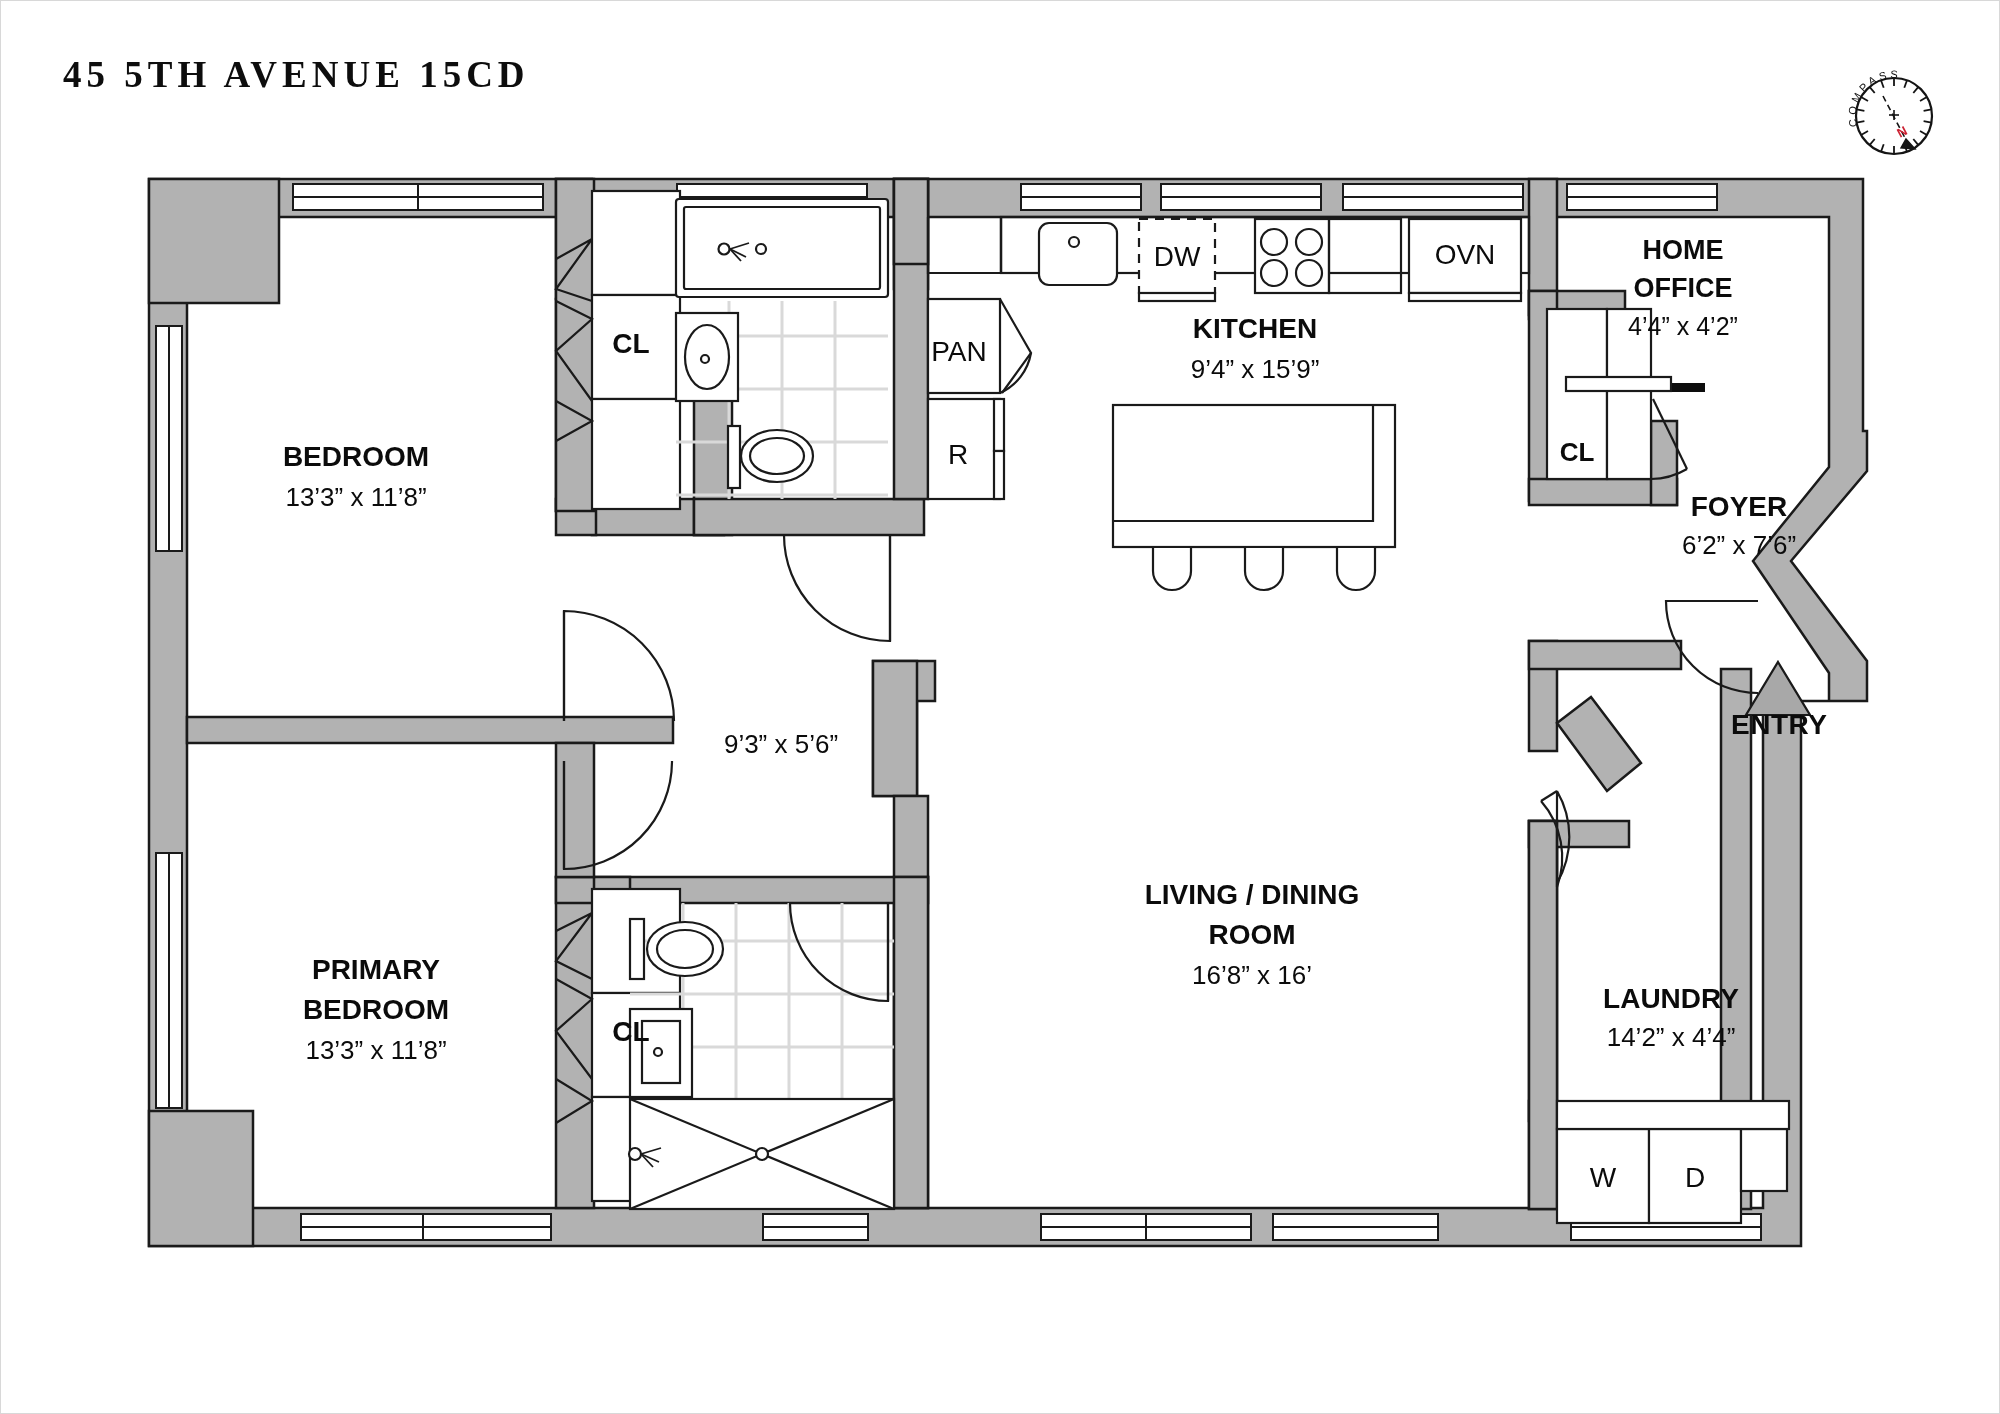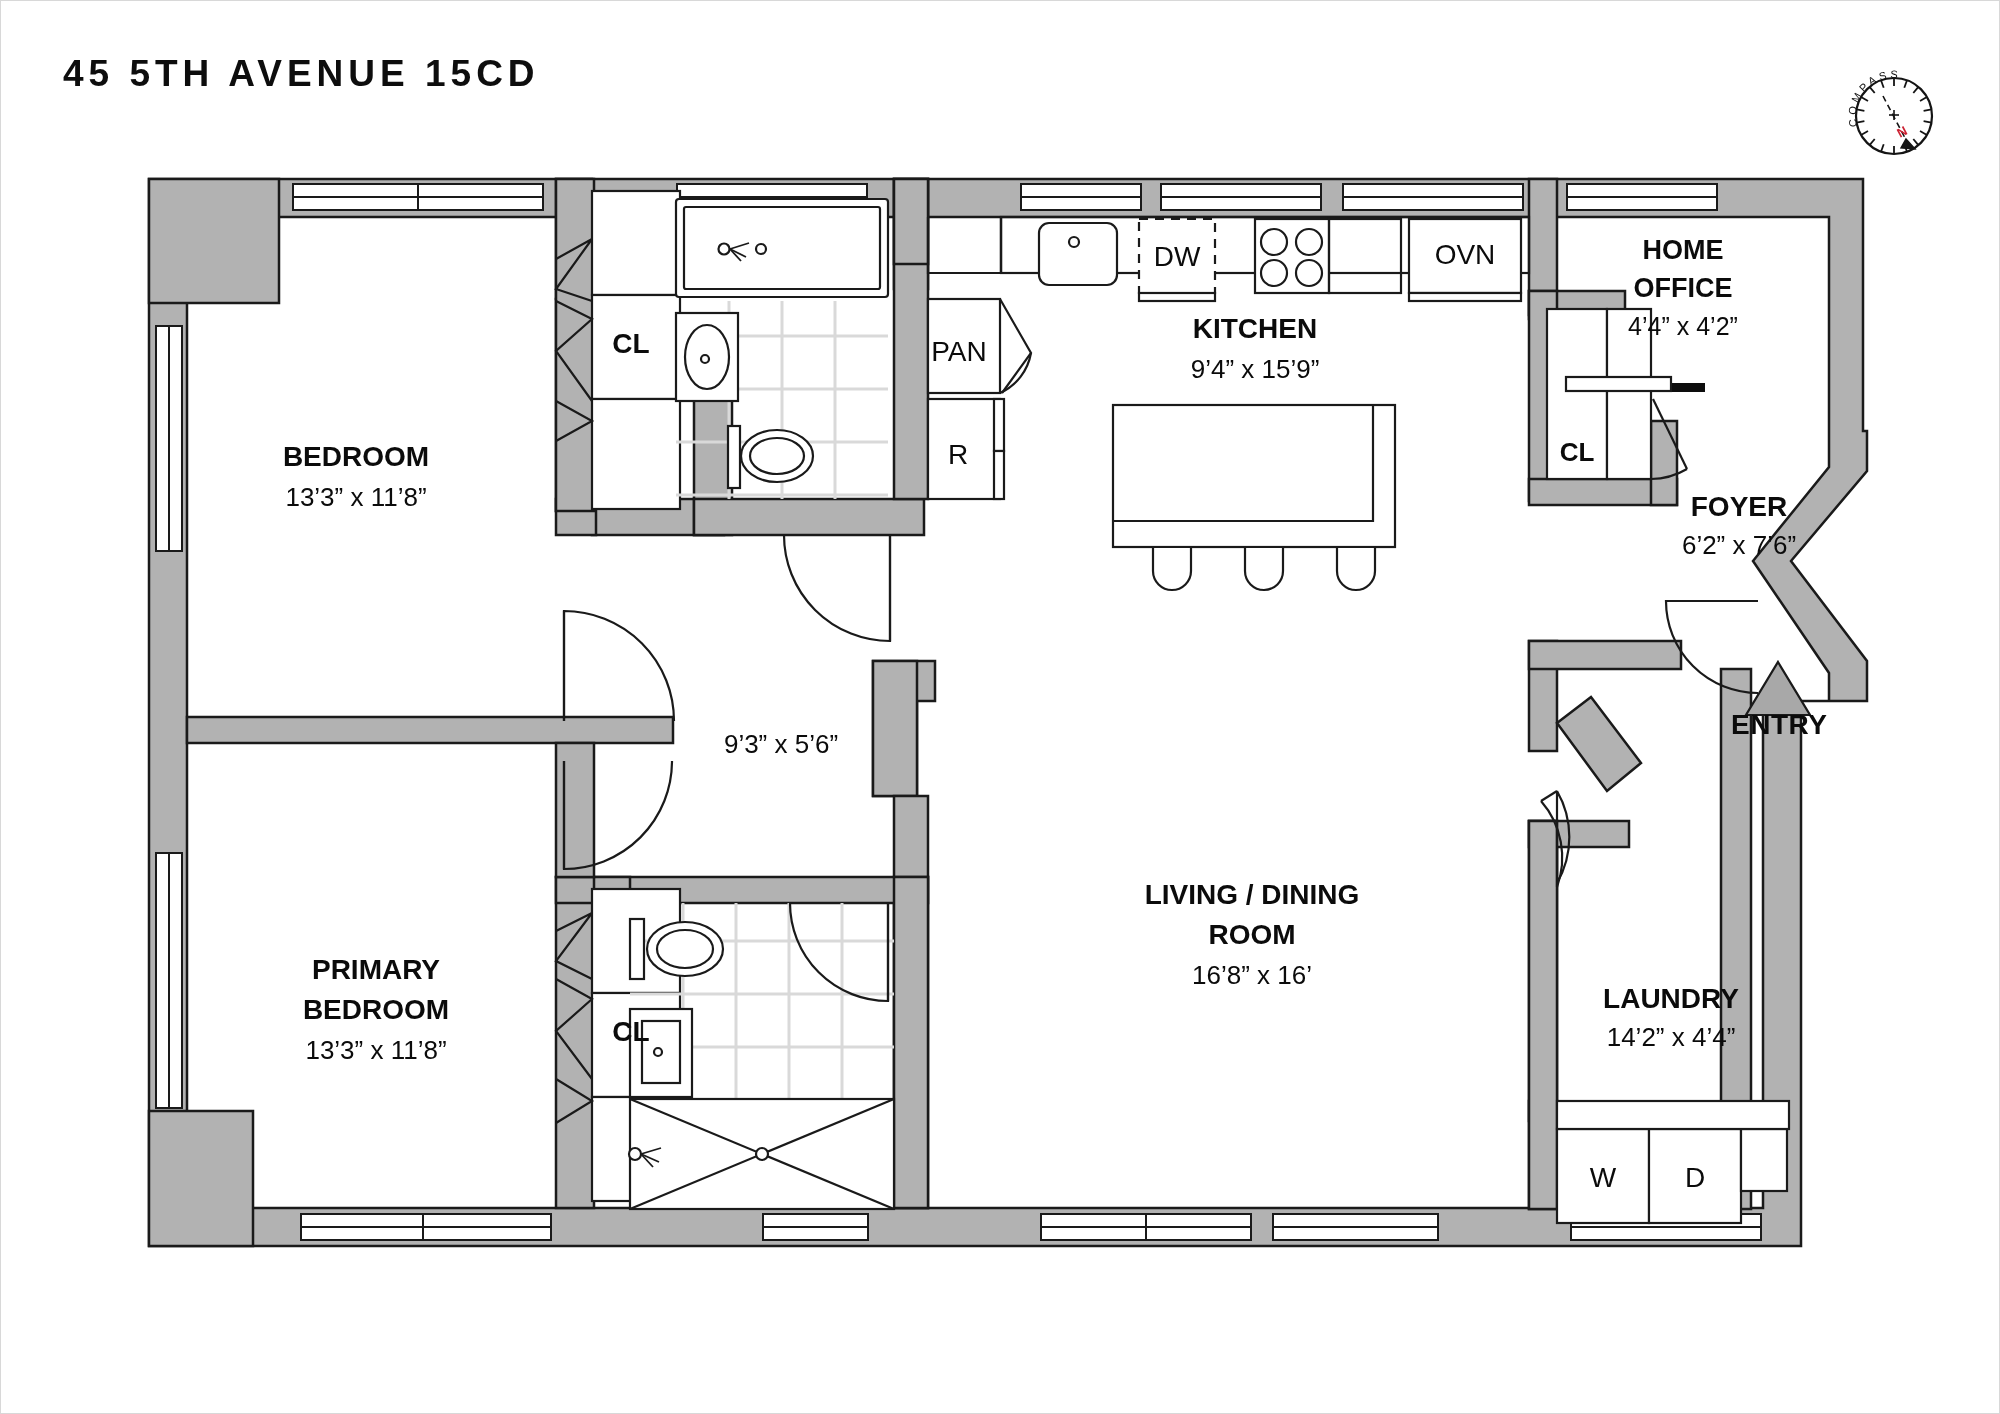--- a/index.html
+++ b/index.html
@@ -1,20 +1,20 @@
 <!DOCTYPE html>
 <html><head>
 <meta charset="utf-8">
 <style>
   html,body{margin:0;padding:0;background:#ffffff;}
   body{width:2000px;height:1414px;font-family:"Liberation Sans",sans-serif;overflow:hidden;}
   #page{position:relative;width:2000px;height:1414px;background:#ffffff;border:1px solid #d8d8d8;box-sizing:border-box;}
   #title{
     position:absolute;left:62px;top:52px;
-    font-family:Liberation Sans, sans-serif;
+    font-family:Liberation Serif, serif;
     font-size:37px;font-weight:bold;letter-spacing:5px;color:#0d0d0d;
     white-space:nowrap;
   }
   #plan{position:absolute;left:0;top:0;width:2000px;height:1414px;}
   .rmname{font-family:"Liberation Sans",sans-serif;font-weight:bold;fill:#0b0b0b;}
   .rmdim{font-family:"Liberation Sans",sans-serif;font-weight:normal;fill:#0b0b0b;}
   .applabel{font-family:"Liberation Sans",sans-serif;font-weight:normal;fill:#0b0b0b;}
   .cllabel{font-family:"Liberation Sans",sans-serif;font-weight:bold;fill:#0b0b0b;}
   .comptext{font-family:"Liberation Sans",sans-serif;font-size:11px;fill:#111;}
   .compN{font-family:"Liberation Sans",sans-serif;font-size:13px;font-weight:bold;}

